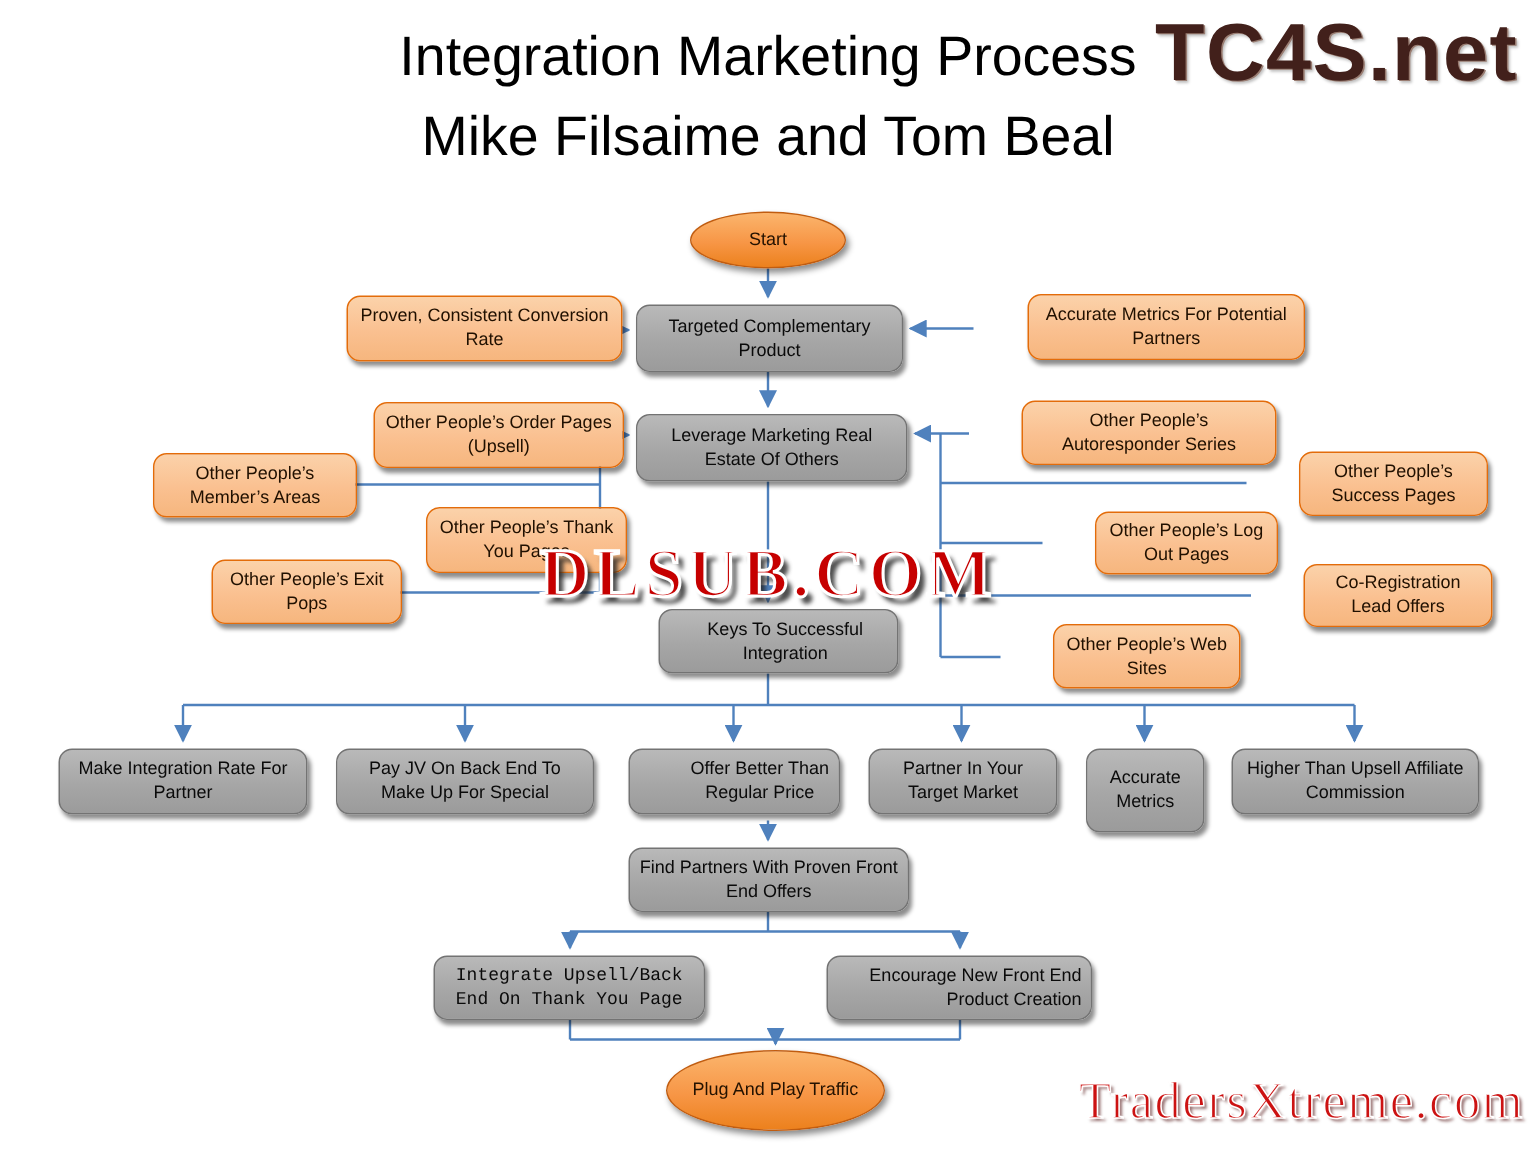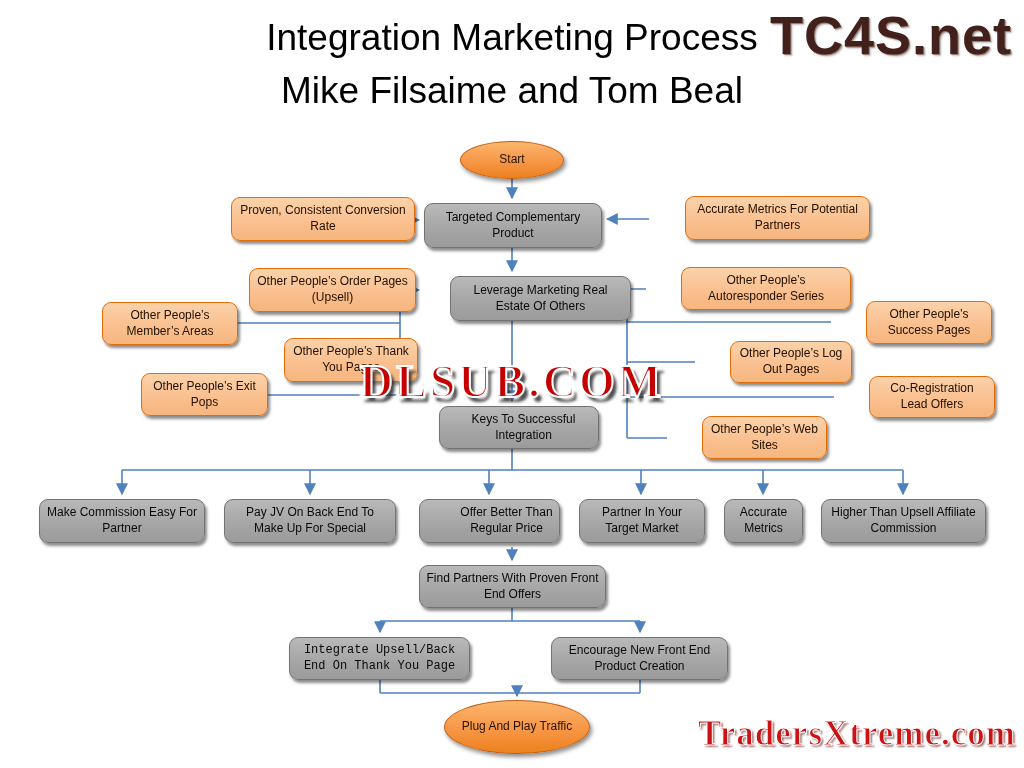--- a/index.html
+++ b/index.html
@@ -11,21 +11,21 @@
   .tc4s { position:absolute; top:4px; right:12px; font-size:54px; font-weight:bold; letter-spacing:1px; color:#42201b; text-shadow:1px 1px 0 #9a7d72, 2px 2px 2px rgba(0,0,0,.25); }
 
   svg.connectors { position:absolute; left:0; top:0; pointer-events:none; }
 
   .node { position:absolute; display:flex; align-items:center; justify-content:center; text-align:center; font-size:12px; line-height:1.3; padding:3px 6px; border-radius:9px; box-shadow:2px 3px 3px rgba(0,0,0,.45); }
   .orange { background:linear-gradient(180deg,#fbd2aa 0%,#fac090 55%,#f6b67e 100%); border:1.6px solid #e36c0a; color:#201000;margin-left:35px; }
   .gray { background:linear-gradient(180deg,#b9b9b9 0%,#a6a6a6 55%,#9b9b9b 100%); border:1.6px solid #737373; color:#0a0a0a; }
   .terminal { border-radius:50%; background:linear-gradient(180deg,#fbb56d 0%,#f79646 55%,#ec811d 100%); border:1.6px solid #c05c10; color:#241200; box-shadow:2px 3px 4px rgba(0,0,0,.45); }
 
   .dlsub { position:absolute; top:355px; left:512px; transform:translateX(-50%); font-family:"Liberation Serif", serif; font-weight:bold; font-size:46px; letter-spacing:3px; color:#c60000; -webkit-text-stroke:2px #ffffff; text-shadow:4px 5px 3px rgba(35,35,35,.8); white-space:nowrap; }
-  .traders { position:absolute; top:714px; right:8px; font-family:"Liberation Serif", serif; font-weight:bold; font-size:35px; letter-spacing:1px; color:#cc1212; -webkit-text-stroke:1px #ffffff; text-shadow:2px 2px 2px rgba(70,0,0,.55); white-space:nowrap; }
+  .traders { position:absolute; top:714px; right:8px; font-family:"Liberation Serif", serif; font-weight:normal; font-size:35px; letter-spacing:1px; color:#cc1212; -webkit-text-stroke:1px #ffffff; text-shadow:2px 2px 2px rgba(70,0,0,.55); white-space:nowrap; }
 </style>
 </head>
 <body>
 
 <div class="stage">
 
   <div class="title">
     <div>Integration Marketing Process</div>
     <div>Mike Filsaime and Tom Beal</div>
   </div>
@@ -75,45 +75,45 @@
     </g>
   </svg>
 
   <div class="node terminal" style="left:460px;top:141px;width:104px;height:38px;">Start</div>
 
   <div class="node orange" style="left:196px;top:197px;width:184px;height:44px;">Proven, Consistent Conversion Rate</div>
   <div class="node gray" style="left:424px;top:203px;width:178px;height:45px;">Targeted Complementary Product</div>
   <div class="node orange" style="left:650px;top:196px;width:185px;height:44px;">Accurate Metrics For Potential Partners</div>
 
   <div class="node orange" style="left:214px;top:268px;width:167px;height:44px;">Other People’s Order Pages (Upsell)</div>
-  <div class="node gray" style="left:424px;top:276px;width:181px;height:45px;margin-left:26px;">Leverage Marketing Real Estate Of Others</div>
+  <div class="node gray" style="left:424px;top:276px;width:181px;height:45px;">Leverage Marketing Real Estate Of Others</div>
   <div class="node orange" style="left:646px;top:267px;width:170px;height:43px;">Other People’s Autoresponder Series</div>
 
   <div class="node orange" style="left:67px;top:302px;width:136px;height:43px;">Other People’s Member’s Areas</div>
   <div class="node orange" style="left:831px;top:301px;width:126px;height:43px;">Other People’s Success Pages</div>
 
   <div class="node orange" style="left:249px;top:338px;width:134px;height:44px;">Other People’s Thank You Pages</div>
   <div class="node orange" style="left:695px;top:341px;width:122px;height:42px;">Other People’s Log Out Pages</div>
 
   <div class="node orange" style="left:106px;top:373px;width:127px;height:43px;">Other People’s Exit Pops</div>
   <div class="node orange" style="left:834px;top:376px;width:126px;height:42px;">Co-Registration Lead Offers</div>
 
   <div class="node gray" style="left:439px;top:406px;width:160px;height:43px;padding-left:15px;">Keys To Successful Integration</div>
   <div class="node orange" style="left:667px;top:416px;width:125px;height:43px;">Other People’s Web Sites</div>
 
-  <div class="node gray" style="left:39px;top:499px;width:166px;height:44px;">Make Commission Easy For Partner</div>
+  <div class="node gray" style="left:39px;top:499px;width:166px;height:44px;">Make Integration Rate For Partner</div>
   <div class="node gray" style="left:224px;top:499px;width:172px;height:44px;">Pay JV On Back End To Make Up For Special</div>
   <div class="node gray" style="left:419px;top:499px;width:141px;height:44px;padding-left:40px;">Offer Better Than Regular Price</div>
   <div class="node gray" style="left:579px;top:499px;width:126px;height:44px;">Partner In Your Target Market</div>
-  <div class="node gray" style="left:724px;top:499px;width:79px;height:44px;">Accurate Metrics</div>
+  <div class="node gray" style="left:724px;top:499px;width:79px;height:56px;">Accurate Metrics</div>
   <div class="node gray" style="left:821px;top:499px;width:165px;height:44px;">Higher Than Upsell Affiliate Commission</div>
 
   <div class="node gray" style="left:419px;top:565px;width:187px;height:43px;">Find Partners With Proven Front End Offers</div>
 
   <div class="node gray" style="left:289px;top:637px;width:181px;height:43px;font-family:Liberation Mono, monospace;">Integrate Upsell/Back End On Thank You Page</div>
-  <div class="node gray" style="left:551px;top:637px;width:177px;height:43px;">Encourage New Front End  Product Creation</div>
+  <div class="node gray" style="left:551px;top:637px;width:177px;height:43px;text-align:right;">Encourage New Front End  Product Creation</div>
 
   <div class="node terminal" style="left:444px;top:700px;width:146px;height:54px;">Plug And Play Traffic</div>
 
   <div class="dlsub">DLSUB.COM</div>
   <div class="traders">TradersXtreme.com</div>
 
 </div>
 
 </body></html>

